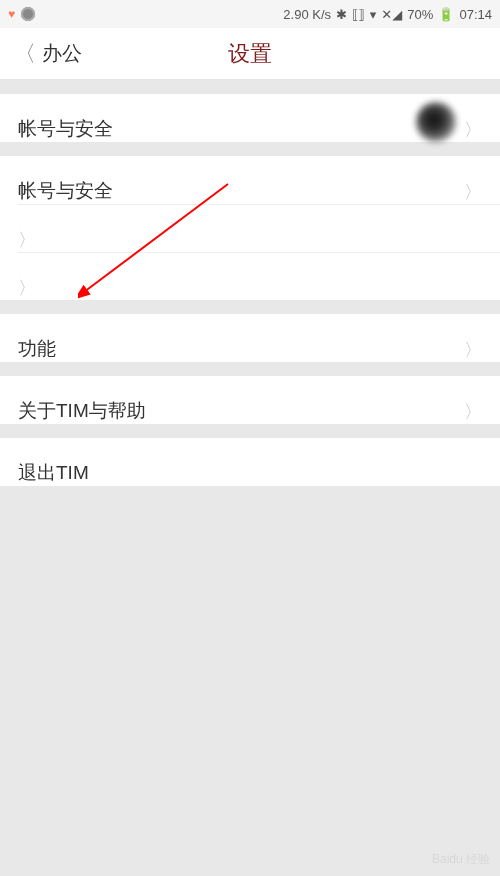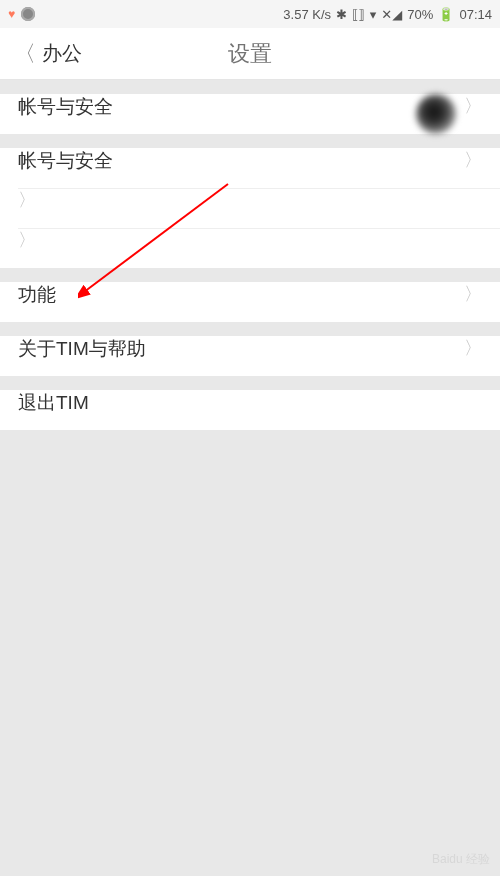--- a/index.html
+++ b/index.html
@@ -5,41 +5,41 @@
     * { margin: 0; padding: 0; box-sizing: border-box; font-family: -apple-system, "PingFang SC", "Microsoft YaHei", sans-serif; }
     body { width: 500px; height: 876px; background: #e8e8e8; position: relative; overflow: hidden; }
     .status-bar { height: 28px; background: #f5f5f5; display: flex; align-items: center; justify-content: space-between; padding: 0 8px; font-size: 13px; color: #555; }
     .status-left { display: flex; align-items: center; gap: 6px; }
     .status-right { display: flex; align-items: center; gap: 5px; }
     .heart-icon { color: #ff7a5c; font-size: 12px; }
     .circle-icon { width: 14px; height: 14px; border-radius: 50%; background: #888; box-shadow: inset 0 0 0 2px #aaa; }
     .nav-header { height: 52px; background: #fff; display: flex; align-items: center; padding: 0 14px; border-bottom: 1px solid #e5e5e5; position: relative; }
     .back-btn { display: flex; align-items: center; gap: 4px; font-size: 20px; color: #333; cursor: pointer; z-index: 2; }
     .chev-left { font-size: 22px; color: #888; margin-right: 2px; }
-    .nav-title { position: absolute; left: 0; right: 0; text-align: center; font-size: 22px; color: #737373; pointer-events: none; }
+    .nav-title { position: absolute; left: 0; right: 0; text-align: center; font-size: 22px; color: #7f1d1d; pointer-events: none; }
     .section { margin-top: 14px; background: #fff; }
     .section:first-of-type { margin-top: 0; }
-    .row { height: 40px; display: flex; align-items: flex-start; padding: 0 18px; background: #fff; cursor: pointer; position: relative; }
+    .row { height: 48px; display: flex; align-items: flex-end; padding: 0 18px; background: #fff; cursor: pointer; position: relative; }
     .row + .row::before { content: ""; position: absolute; top: 0; left: 18px; right: 0; height: 1px; background: #eee; }
     .row-label { flex: 1; font-size: 19px; color: #333; }
     .avatar { width: 40px; height: 40px; border-radius: 50%; background: radial-gradient(circle at 45% 45%, #111 0%, #333 35%, #888 65%, #f5f5f5 100%); filter: blur(3px); margin-right: 8px; }
     .chev { color: #c5c5c5; font-size: 18px; }
     .arrow-anno { position: absolute; top: 180px; left: 78px; width: 160px; height: 120px; pointer-events: none; z-index: 10; }
     .watermark { position: absolute; right: 10px; bottom: 8px; font-size: 12px; color: #ccc; opacity: 0.6; }
   </style>
 </head>
 <body>
 
 <div class="status-bar">
   <div class="status-left">
     <span class="heart-icon">♥</span>
     <span class="circle-icon"></span>
   </div>
   <div class="status-right">
-    <span>3.57 K/s</span>
+    <span>2.90 K/s</span>
     <span>✱</span>
     <span>⟦⟧</span>
     <span>▾</span>
     <span>✕◢</span>
     <span>70%</span>
     <span>🔋</span>
     <span>07:14</span>
   </div>
 </div>
 

